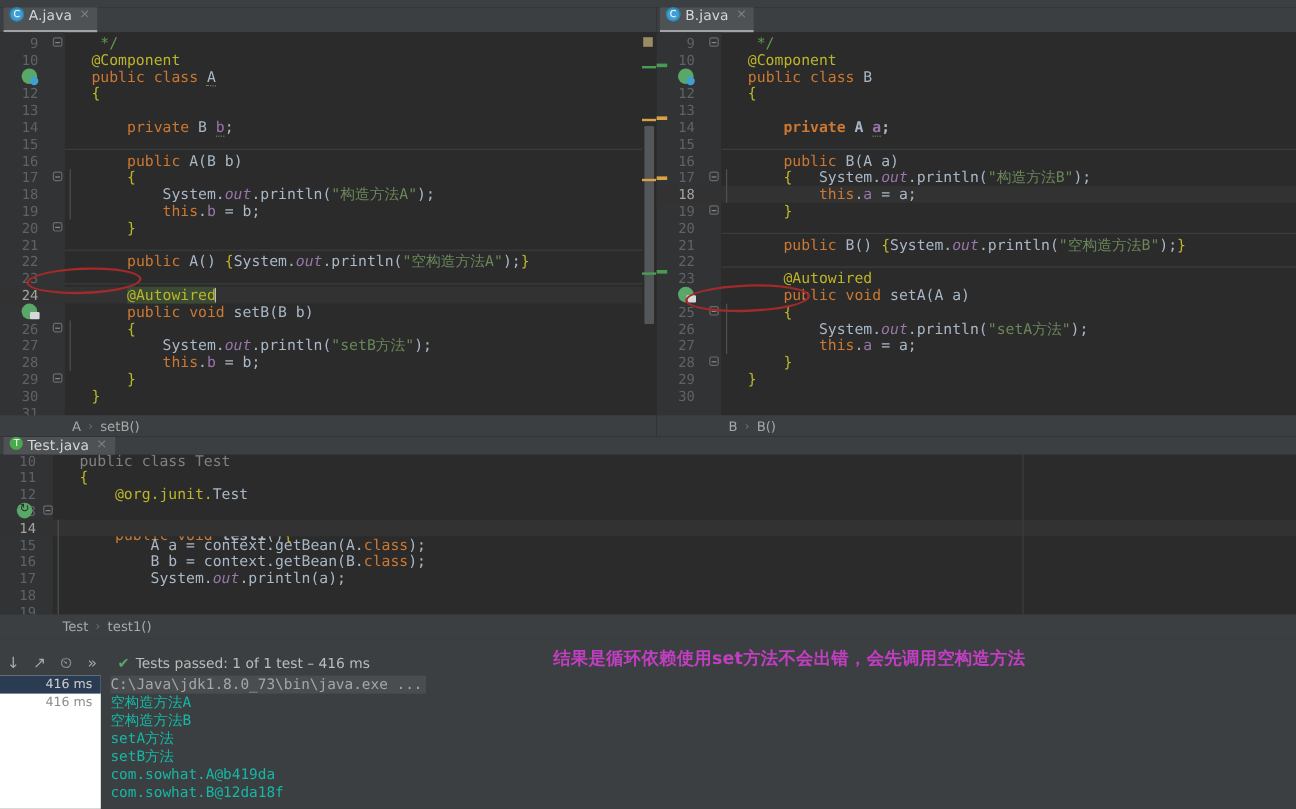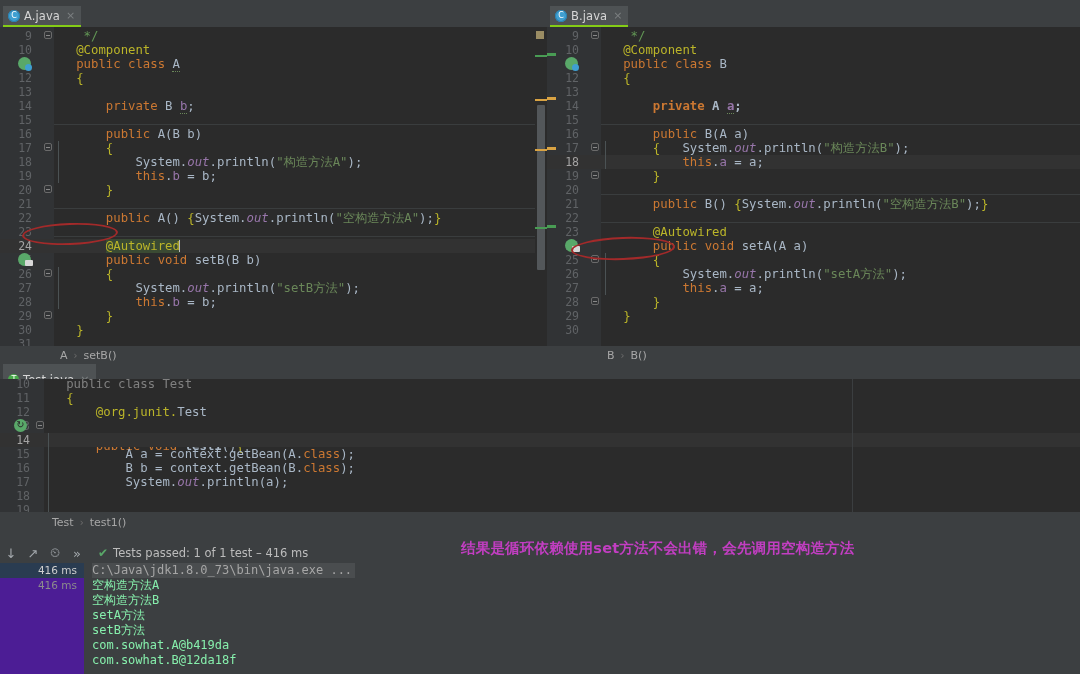--- a/index.html
+++ b/index.html
@@ -9,22 +9,22 @@
     font-size:11px;color:#bbbbbb;
     -webkit-font-smoothing:antialiased;
   }
 
   
   #toolbar-strip{position:absolute;left:0;top:0;width:1080px;height:6px;background:#3c3f41;}
 
   
   .panel{position:absolute;background:#2b2b2b;overflow:hidden;}
   .tabrow{position:absolute;left:0;top:0;height:21px;width:100%;background:#3c3f41;}
-  .tab{position:absolute;left:3px;top:0;height:21px;display:flex;align-items:center;
-       padding:0 6px 0 5px;background:#4e5254;border-bottom:2px solid #84cc16;box-sizing:border-box;}
+  .tab{position:absolute;left:3px;top:0;height:21px;display:flex;
+       padding:0 6px 0 5px;background:#4e5254;border-bottom:2px solid #a3a3a3;box-sizing:border-box;}
   .tab .ficon{width:12px;height:12px;margin-right:4px;position:relative;flex:0 0 auto;}
   .tab .lbl{font-size:11.5px;color:#d6d6d6;letter-spacing:.1px;white-space:nowrap;}
   .tab .xbtn{margin-left:6px;color:#7b7f80;font-size:11px;line-height:1;}
   
   .ic-class{border-radius:50%;background:#3f9fd1;box-shadow:inset 0 0 0 1px #2a7fae;}
   .ic-class:after{content:"C";position:absolute;left:0;top:-1px;width:12px;text-align:center;
      font-size:8px;line-height:13px;color:#fff;font-family:"DejaVu Sans",sans-serif;}
   .ic-test{border-radius:50%;background:#49a94b;}
   .ic-test:after{content:"T";position:absolute;left:0;top:-1px;width:12px;text-align:center;
      font-size:8px;line-height:13px;color:#fff;}
@@ -84,27 +84,27 @@
 
   
   #runpanel{position:absolute;left:0;top:532px;width:1080px;height:142px;background:#3c3f41;}
   #run-toolbar{position:absolute;left:0;top:11px;height:20px;width:1080px;display:flex;align-items:center;}
   #run-toolbar .ricon{width:22px;height:20px;display:flex;align-items:center;justify-content:center;
      color:#a4a9ad;font-size:13px;}
   .rt-sep{width:10px;}
   .passed-check{color:#59a869;font-size:12px;margin-right:5px;}
   .passed-text{color:#bcbcbc;font-size:11.5px;}
   #console{position:absolute;left:0;top:31px;width:1080px;bottom:0;background:#3c3f41;}
-  .timecol{position:absolute;left:0;top:0;width:84px;bottom:0;background:#4c1d95;}
+  .timecol{position:absolute;left:0;top:0;width:84px;bottom:0;background:#ffffff;}
   .trow{position:absolute;left:0;width:84px;height:15px;line-height:15px;text-align:right;
      padding-right:7px;box-sizing:border-box;font-size:10.5px;color:#8c8c8c;}
   .trow.sel{background:#2a3c51;color:#cfcfcf;}
   .console-out{position:absolute;left:88px;top:0;right:0;bottom:0;background:#3c3f41;}
   .cline{position:absolute;left:4px;height:15px;line-height:15px;white-space:pre;
-     font-family:"DejaVu Sans Mono","Liberation Mono",monospace;font-size:12px;color:#86efac;}
+     font-family:"DejaVu Sans Mono","Liberation Mono",monospace;font-size:12px;color:#14b8a6;}
   .cline.cmdline{color:#a6a6a6;background:#4a4d4f;padding-right:3px;}
 
   
   #annotation{position:absolute;color:#c23ec2;font-size:14.5px;font-weight:bold;white-space:nowrap;
      font-family:"DejaVu Sans","Liberation Sans",sans-serif;letter-spacing:.2px;}
 </style>
 </head>
 <body>
 
 <div id="toolbar-strip"></div>

